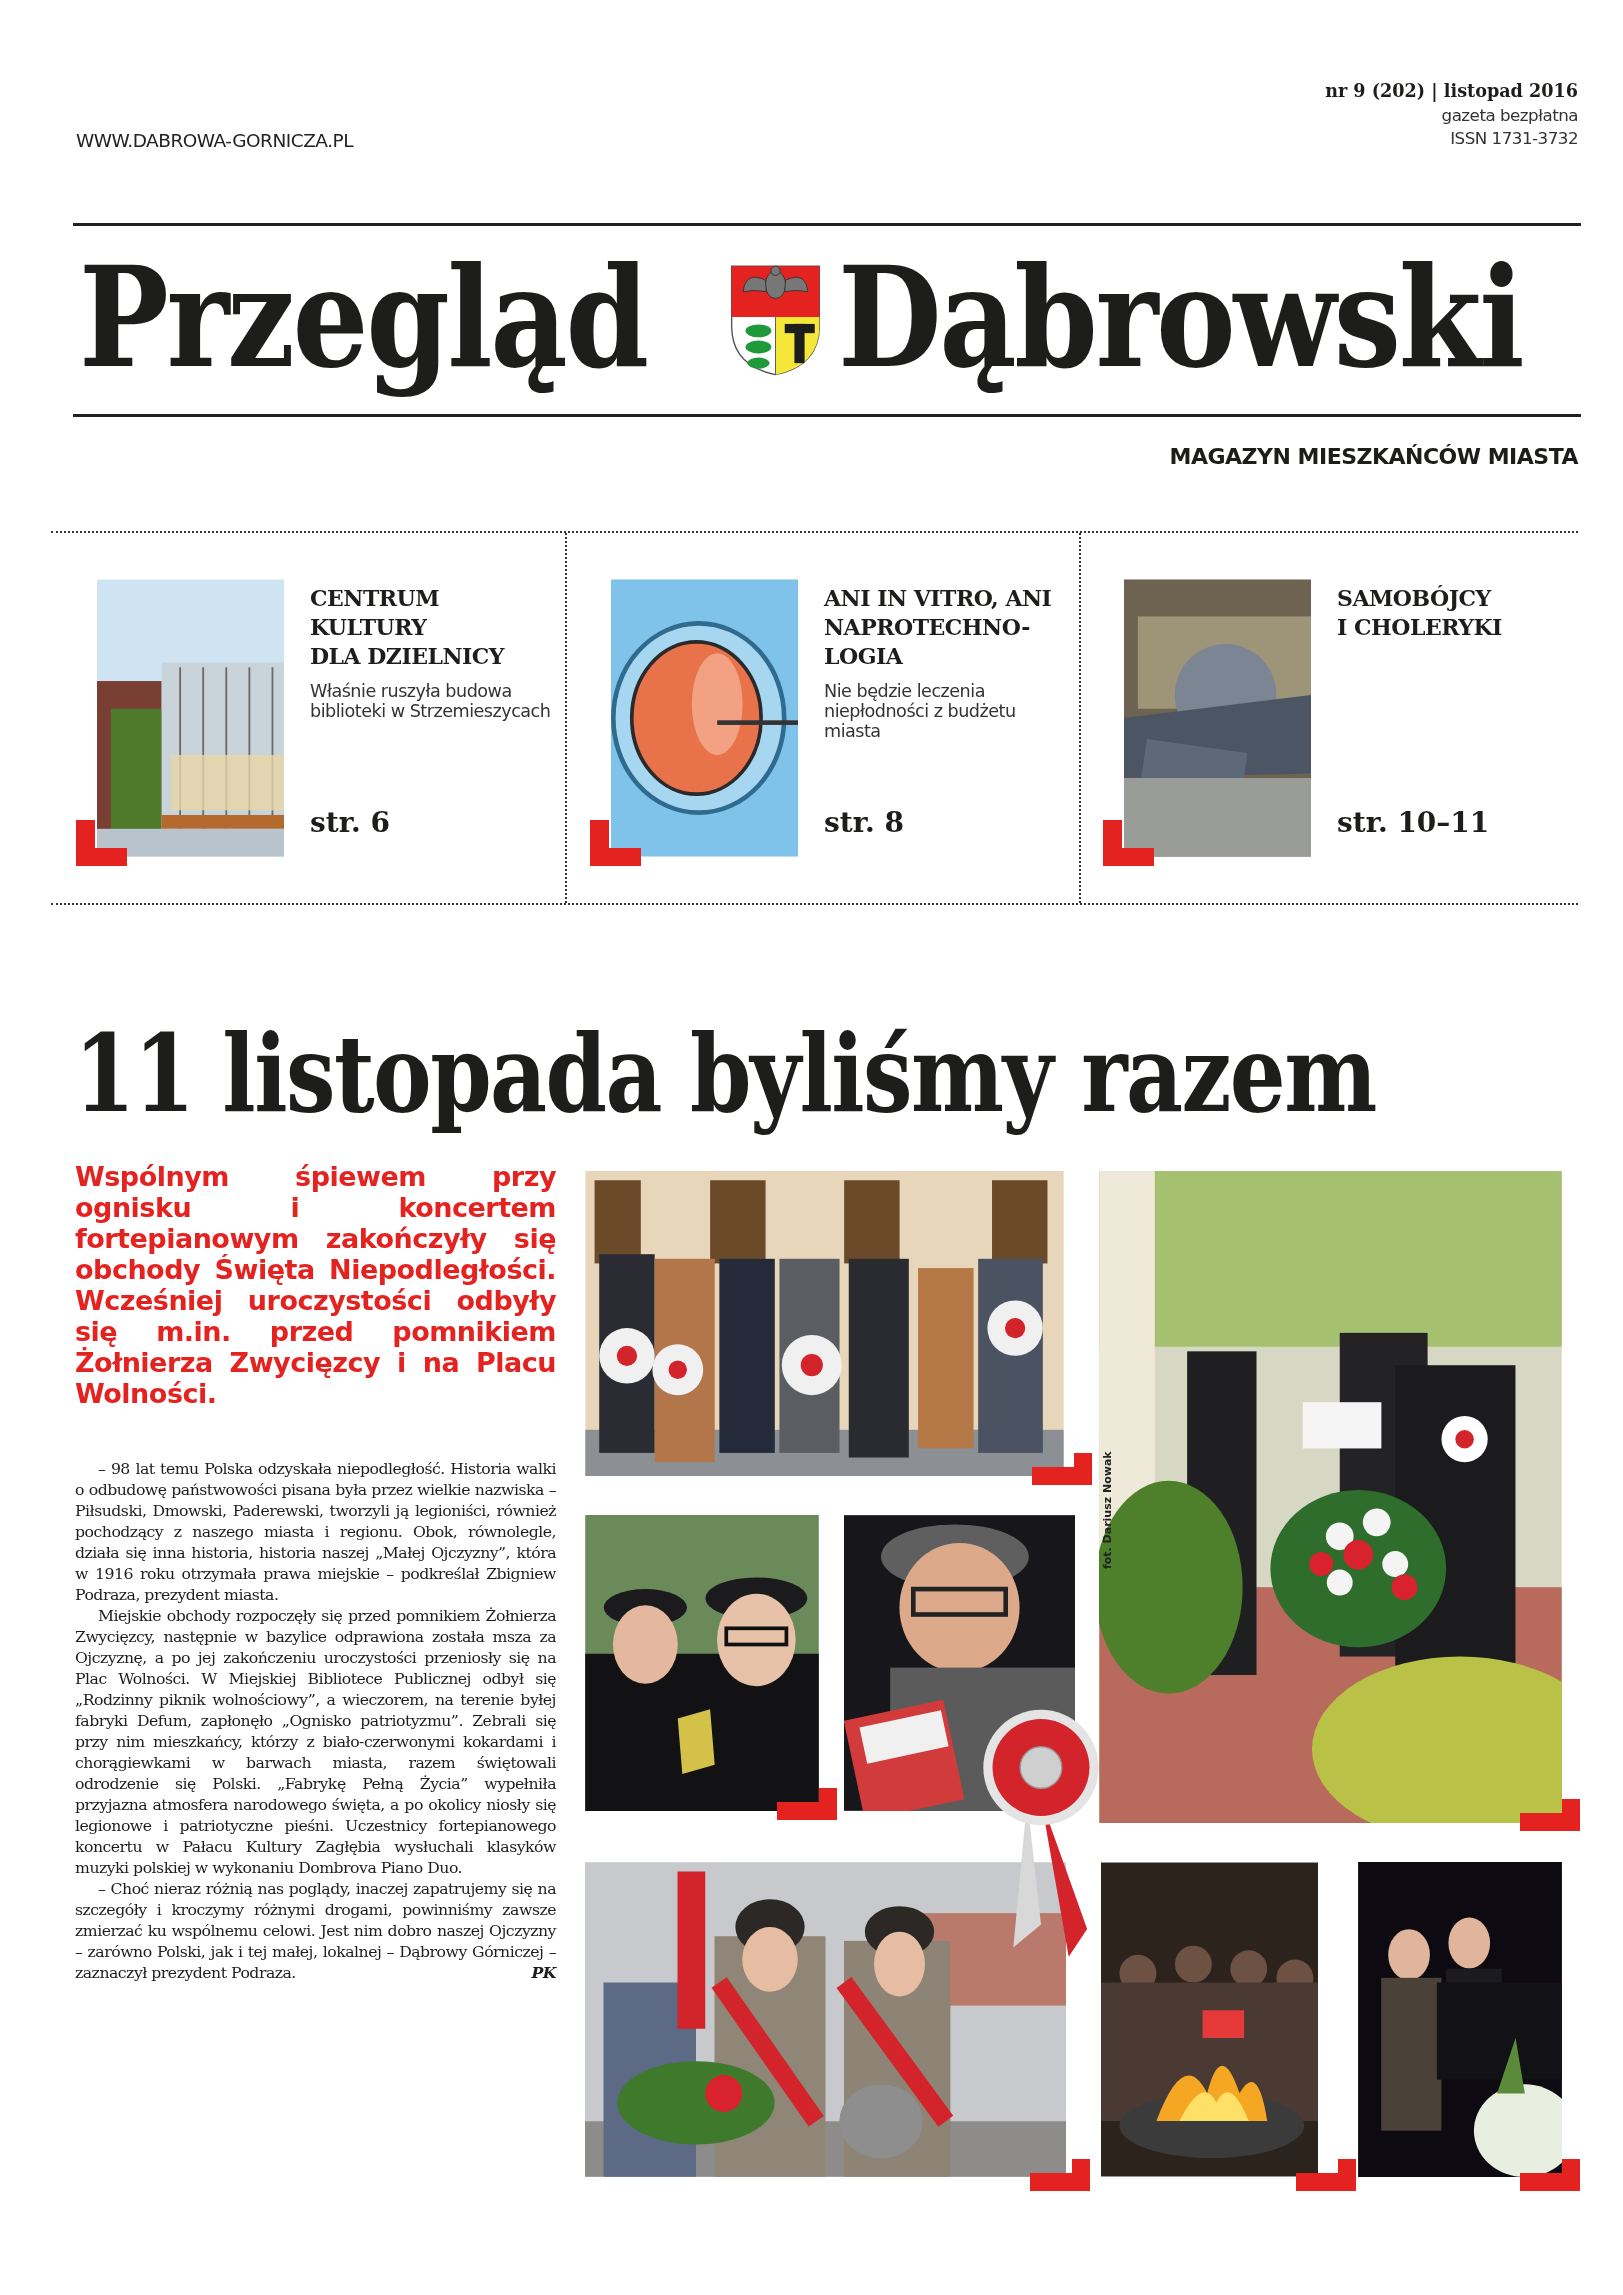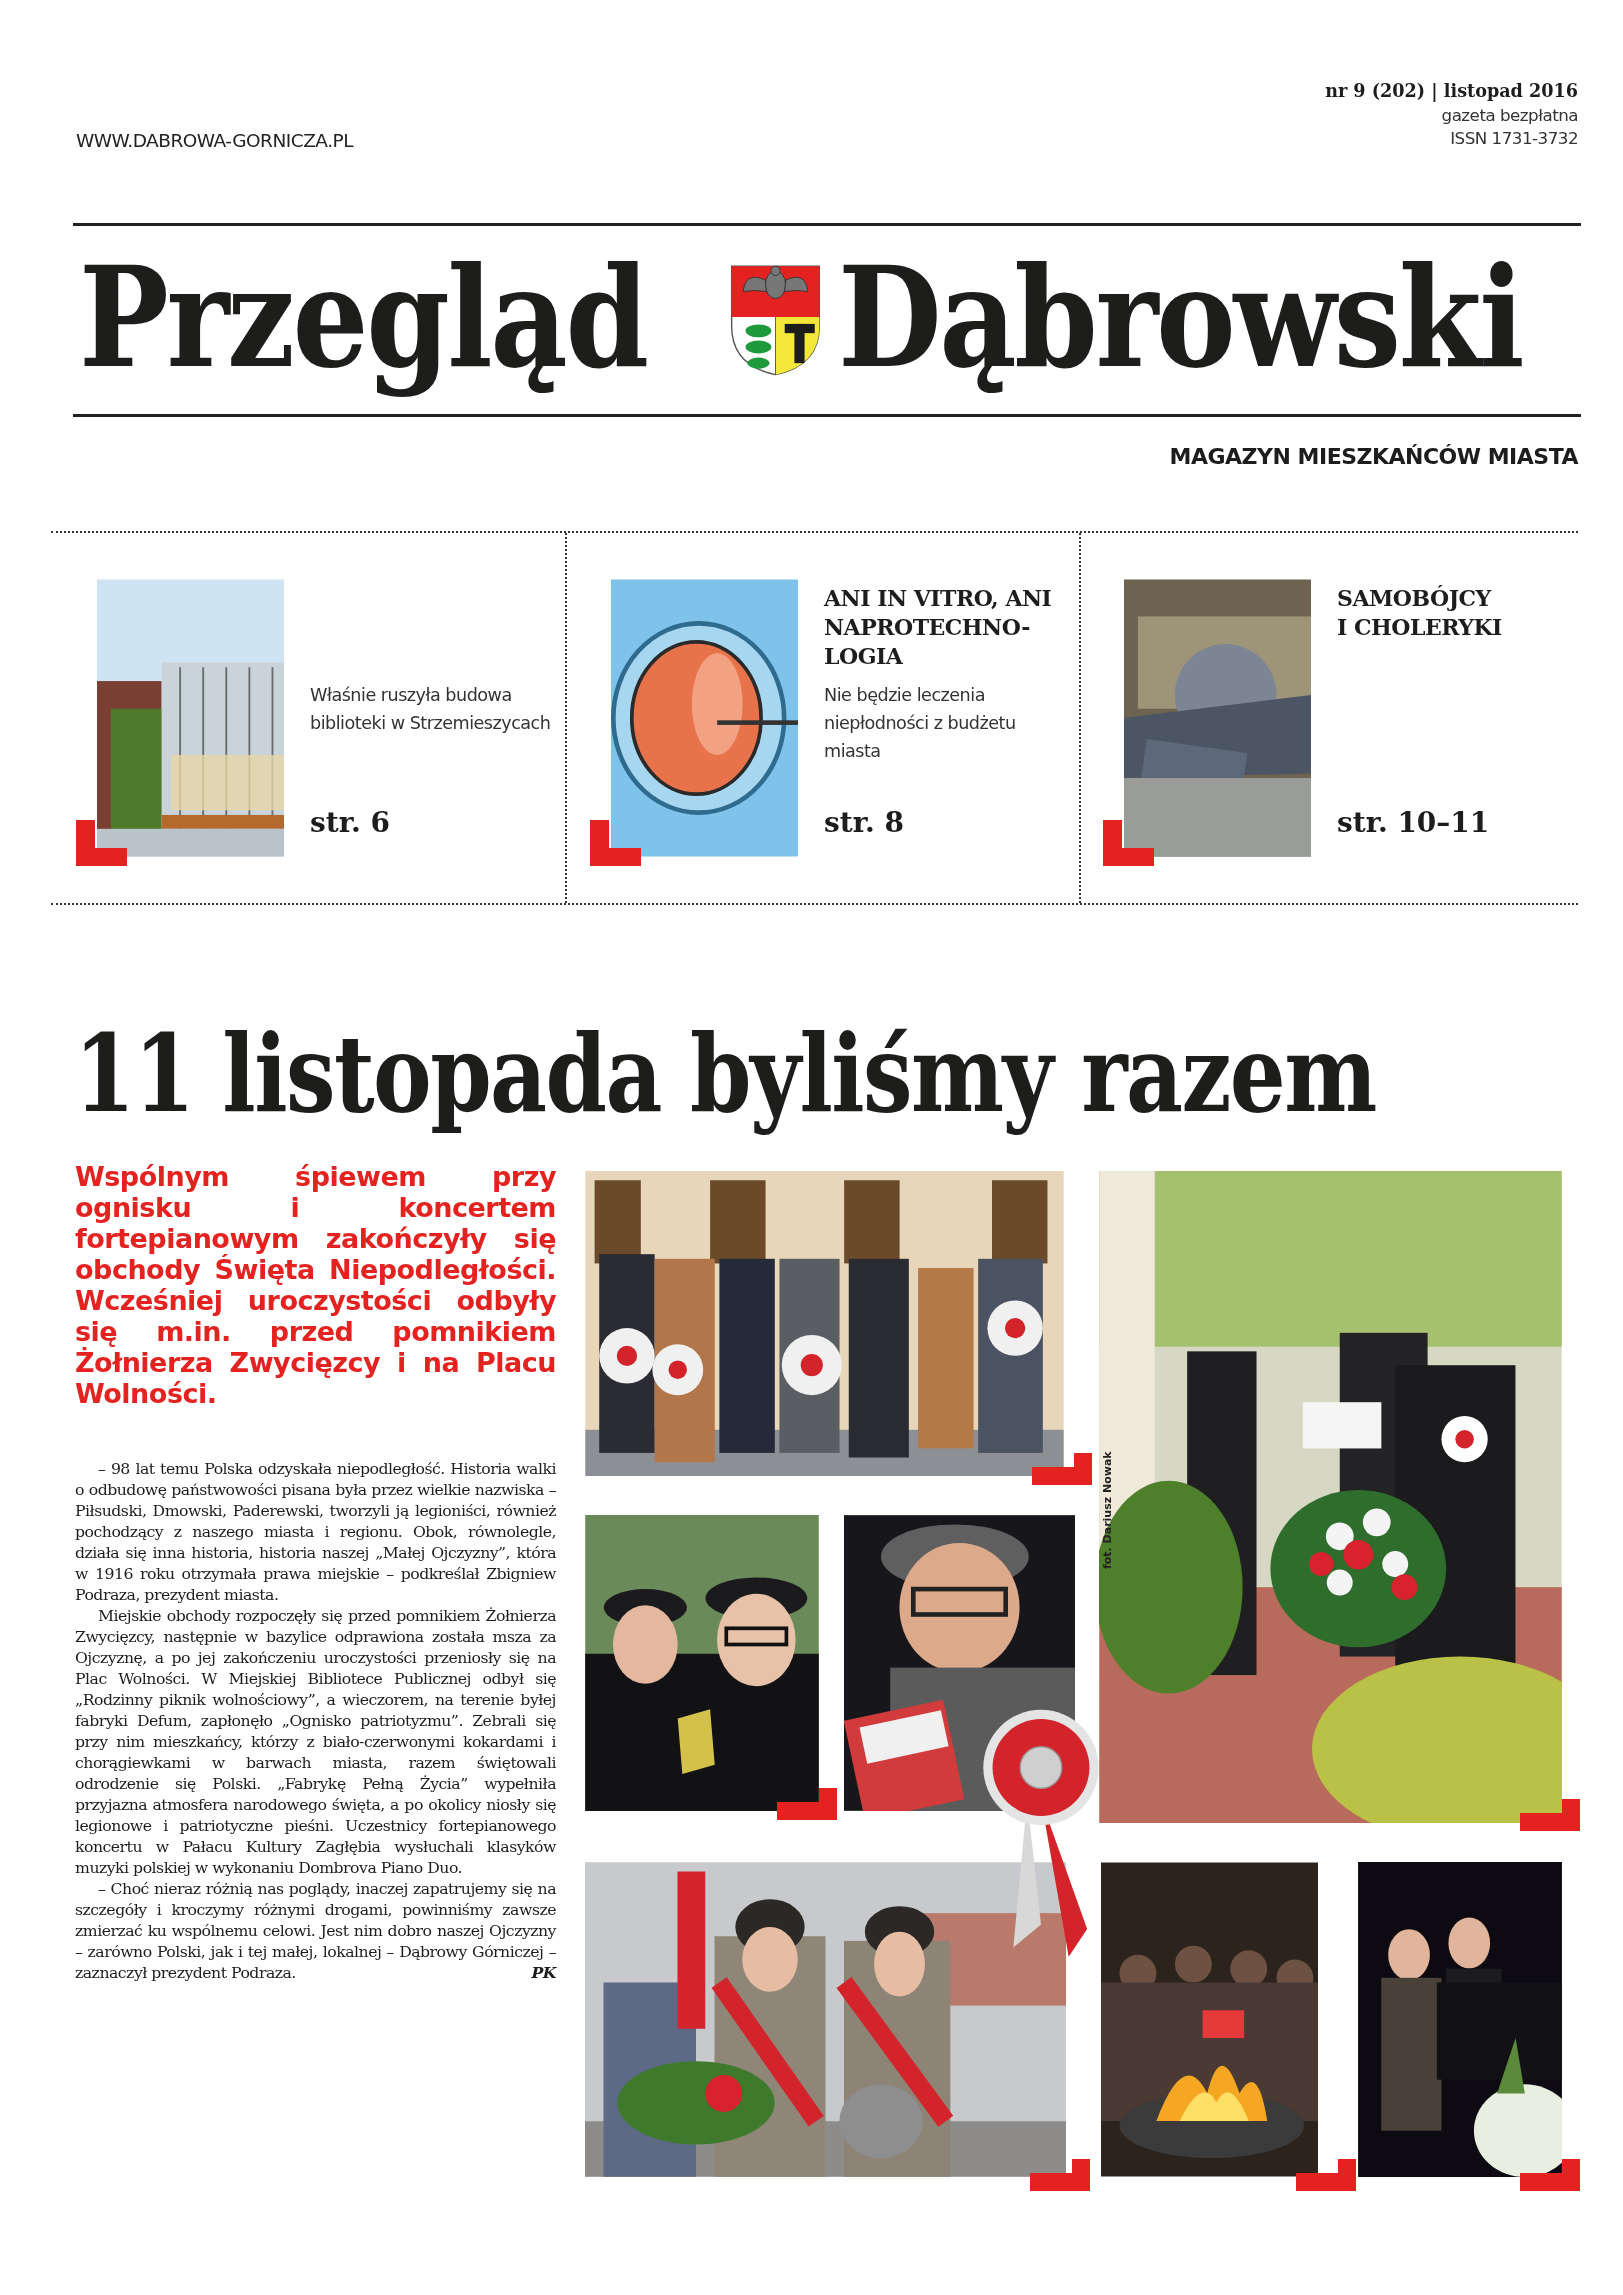--- a/index.html
+++ b/index.html
@@ -28,21 +28,21 @@
   .teaser-row { left: 51px; top: 531px; width: 1527px; height: 370px; border-top: 2.8px dotted #333; border-bottom: 2.8px dotted #333; }
   .teaser { position: absolute; top: 0; height: 370px; }
   .teaser.t1 { left: 0; width: 514px; border-right: 2.8px dotted #333; }
   .teaser.t2 { left: 514px; width: 514px; border-right: 2.8px dotted #333; }
   .teaser.t3 { left: 1027px; width: 500px; }
   .teaser-img { position: absolute; top: 46px; left: 46px; width: 187px; height: 278px; overflow: hidden; }
   .teaser-corner { position: absolute; left: 25.4px; top: 287px; width: 51px; height: 46px; }
   .teaser-corner::before { content:""; position:absolute; left:0; top:0; width:18.5px; height:46px; background:#e42321; }
   .teaser-corner::after { content:""; position:absolute; left:0; bottom:0; width:51px; height:18.5px; background:#e42321; }
   .teaser-title { position: absolute; left: 259px; top: 51px; width: 241px; font-family: "DejaVu Serif", serif; font-weight: bold; font-size: 22px; line-height: 29px; color: #1d1d1b; white-space: pre-line; letter-spacing:-0.5px; }
-  .teaser-desc { position: absolute; left: 259px; top: 148px; width: 241px; font-family: "DejaVu Sans", sans-serif; font-size: 17.6px; line-height: 28px; color: #333; letter-spacing:-0.5px; }
+  .teaser-desc { position: absolute; left: 259px; top: 148px; width: 241px; font-family: "DejaVu Sans", sans-serif; font-size: 17.6px; line-height: 20px; color: #333; letter-spacing:-0.5px; }
   .teaser-page { position: absolute; left: 259px; top: 273px; font-family: "DejaVu Serif", serif; font-weight: bold; font-size: 28px; color: #1d1d1b; }
 
   
   .headline { left: 74px; top: 1018px; font-family: "DejaVu Serif", serif; font-weight: bold; font-size: 106px; line-height: 111px; letter-spacing: -1.9px; white-space: nowrap; transform: scaleX(0.83); transform-origin: left center; color: #1d1d1b; }
 
   
   .lead { left: 75px; top: 1161px; width: 481px; font-family: "DejaVu Sans", sans-serif; font-weight: bold; font-size: 27px; line-height: 31px; color: #e42321; text-align: justify; letter-spacing: -0.5px; }
 
   
   .body-text { left: 75px; top: 1458px; width: 481px; font-family: "DejaVu Serif", serif; font-size: 15.7px; line-height: 21px; color: #1d1d1b; text-align: justify; letter-spacing: -0.5px; }
@@ -107,20 +107,23 @@
           <line x1="280" y1="190" x2="280" y2="540"></line>
             <line x1="330" y1="190" x2="330" y2="535"></line>
           <line x1="380" y1="190" x2="380" y2="530"></line>
         </g>
         <rect x="160" y="380" width="245" height="120" fill="#e9d4a7" opacity="0.8"></rect>
         <rect x="140" y="510" width="265" height="30" fill="#b46a2c"></rect>
         <rect x="0" y="540" width="405" height="60" fill="#b8c3cc"></rect>
       </svg>
     </div>
     <div class="teaser-corner"></div>
+    <div class="teaser-title">CENTRUM
+KULTURY
+DLA DZIELNICY</div>
     <div class="teaser-desc">Właśnie ruszyła budowa biblioteki w Strzemieszycach</div>
     <div class="teaser-page">str. 6</div>
   </div>
 
   <div class="teaser t2">
     <div class="teaser-img">
       <svg width="187" height="278" viewBox="0 0 405 600">
         <rect width="405" height="600" fill="#7fc3ea"></rect>
         <ellipse cx="190" cy="300" rx="185" ry="205" fill="#a7d6f0" stroke="#2e6b8e" stroke-width="10"></ellipse>
         <ellipse cx="185" cy="300" rx="140" ry="165" fill="#e8724a" stroke="#2a2a2a" stroke-width="8"></ellipse>

